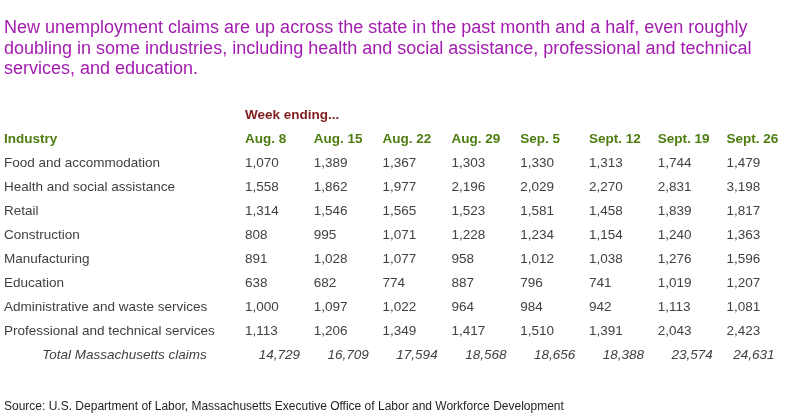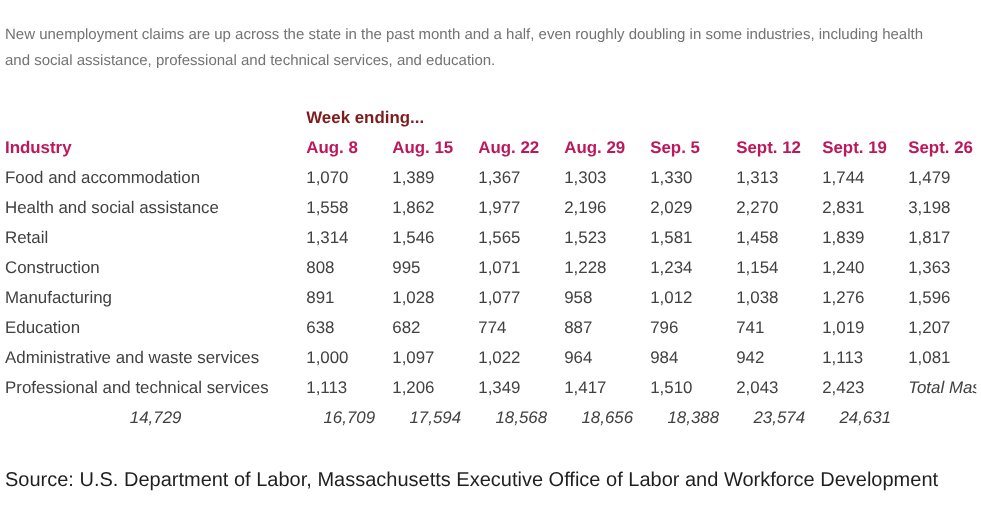--- a/index.html
+++ b/index.html
@@ -8,49 +8,49 @@
     height: 420px;
     background: #ffffff;
     font-family: "Liberation Sans", sans-serif;
     color: #1f1f1f;
     overflow: hidden;
   }
   .page { padding: 0 4px; }
 
   .intro {
     margin: 17px 0 0 0;
-    font-size: 12px;
+    font-size: 18px;
     line-height: 20.5px;
     max-width: 750px;
-    color: #737373;
+    color: #a21caf;
   }
 
   .tbl {
     margin-top: 24px;
     display: grid;
     grid-template-columns: 241px repeat(7, 68.8px) auto;
   }
   .tbl > div {
     font-size: 13.5px;
     line-height: 24px;
     white-space: nowrap;
     overflow: hidden;
   }
   .group-header {
     grid-column: 2 / -1;
     font-weight: bold;
     color: #7f1d1d;
   }
-  .th { font-weight: bold; color: #be185d; }
+  .th { font-weight: bold; color: #4d7c0f; }
   .td { color: #414141; }
   .total { font-style: italic; text-align: center; }
 
   .source {
     margin-top: 29px;
-    font-size: 16px;
+    font-size: 12px;
     line-height: 20px;
     color: #1f1f1f;
   }
 </style>
 </head>
 <body>
 
 <div class="page">
 
   <p class="intro">New unemployment claims are up across the state in the past month and a half, even roughly doubling in some industries, including health and social assistance, professional and technical services, and education.</p>
@@ -139,20 +139,21 @@
     <div class="td">942</div>
     <div class="td">1,113</div>
     <div class="td">1,081</div>
 
     <div class="td">Professional and technical services</div>
     <div class="td">1,113</div>
     <div class="td">1,206</div>
     <div class="td">1,349</div>
     <div class="td">1,417</div>
     <div class="td">1,510</div>
+    <div class="td">1,391</div>
     <div class="td">2,043</div>
     <div class="td">2,423</div>
 
     <div class="td total">Total Massachusetts claims</div>
     <div class="td total">14,729</div>
     <div class="td total">16,709</div>
     <div class="td total">17,594</div>
     <div class="td total">18,568</div>
     <div class="td total">18,656</div>
     <div class="td total">18,388</div>

